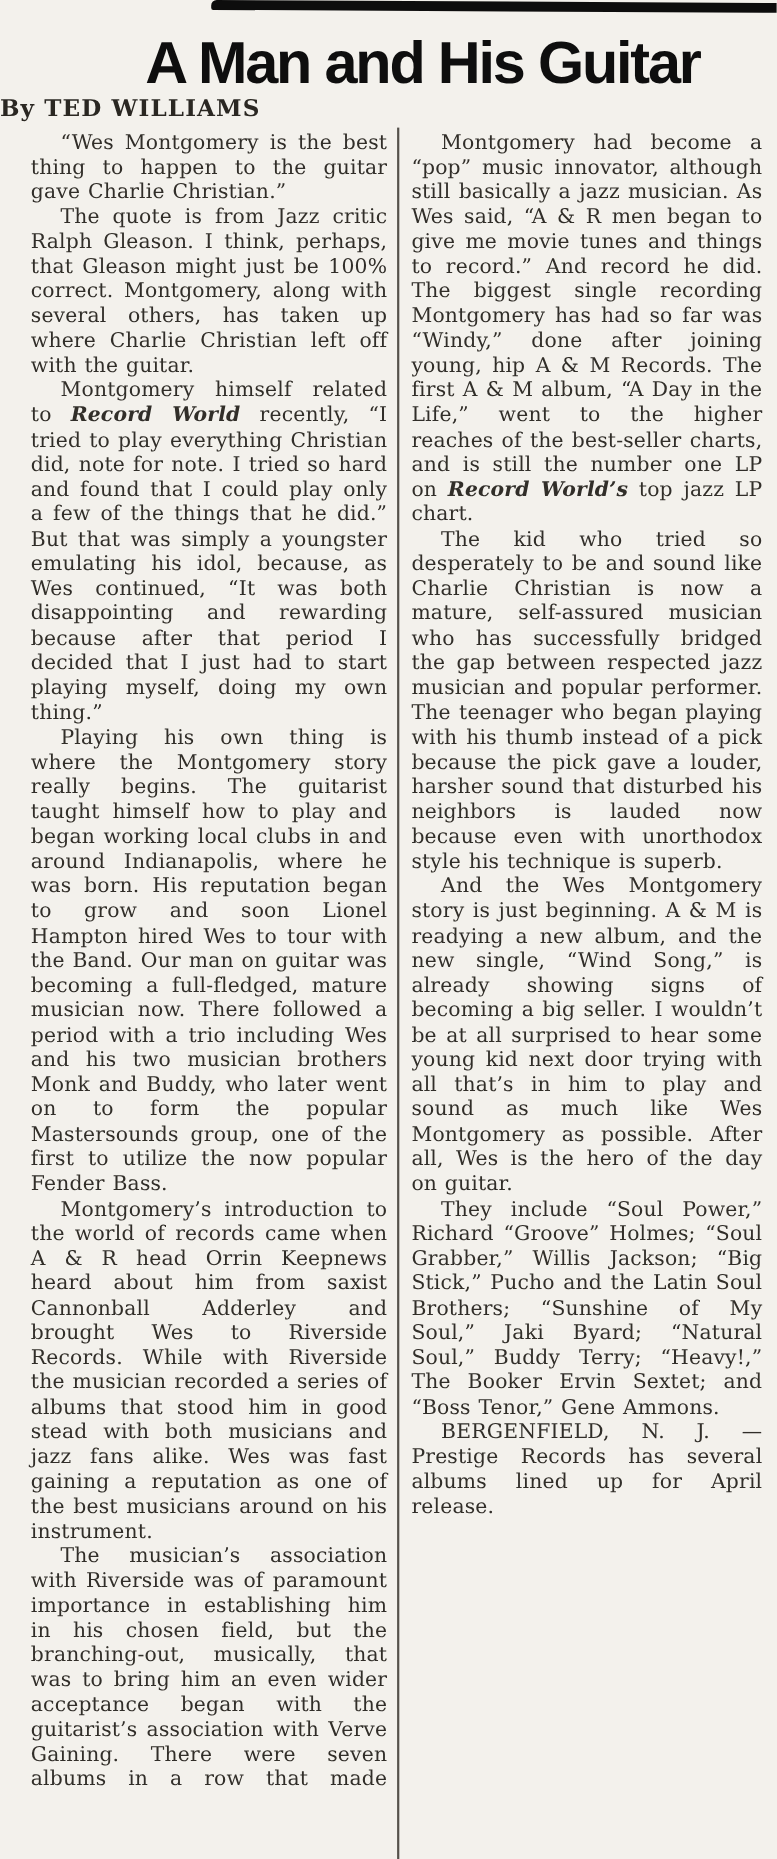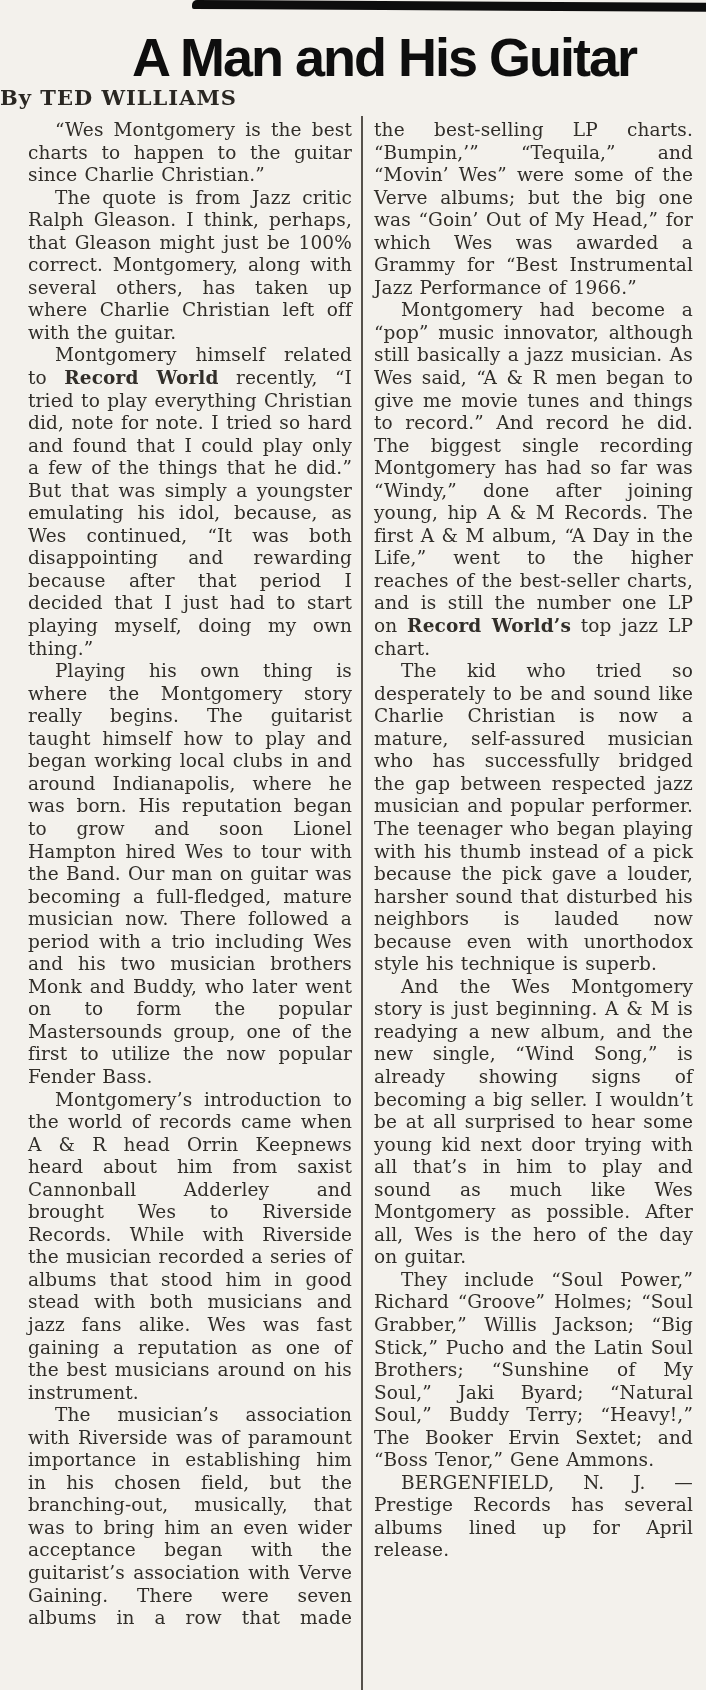--- a/index.html
+++ b/index.html
@@ -26,21 +26,21 @@
     position:absolute;left:361px;top:116px;width:2px;height:1574px;
     background:#55514b;
   }
   .col{position:absolute;top:119px;font-size:18.5px;line-height:22.55px;}
   .col-left{left:28px;width:324px;}
   .col-right{left:374px;width:319px;}
   .para{margin:0;text-align:justify;letter-spacing:0.15px;word-spacing:1px;}
   .indent{text-indent:27px;}
   .runover{text-align-last:justify;}
   .crosshead{margin:0;text-align:center;font-weight:700;letter-spacing:0.2px;}
-  .bold{font-weight:700;}
+  .bold{font-weight:700;font-style:italic;}
   .lucky-box{position:relative;width:325px;height:66px;margin:12px 0 10px -6px;}
   .lucky-headline{
     position:absolute;inset:8px;display:flex;align-items:center;justify-content:center;
     font-family:"Liberation Sans", sans-serif;font-weight:700;font-size:35px;
     letter-spacing:-1px;color:#0d0d0d;transform:scaleY(1.08);white-space:nowrap;
   }
   .zz-top{position:absolute;top:0;left:0;}
   .zz-bottom{position:absolute;bottom:0;left:0;}
   .zz-left{position:absolute;top:0;left:0;}
   .zz-right{position:absolute;top:0;right:0;}
@@ -62,38 +62,37 @@
 
 <div class="top-bar"></div>
 
 <h1 class="headline">A Man and His Guitar</h1>
 <div class="byline">By TED WILLIAMS</div>
 
 <div class="divider"></div>
 
 <div class="col col-left">
 
-    <p class="para indent"><span><span>“Wes Montgomery is the best charts to happen to the guitar since Charlie Christian.”</span></span></p>
+    <p class="para indent"><span><span>“Wes Montgomery is the best thing to happen to the guitar gave Charlie Christian.”</span></span></p>
 
     <p class="para indent"><span><span>The quote is from Jazz critic Ralph Gleason. I think, perhaps, that Gleason might just be 100% correct. Montgomery, along with several others, has taken up where Charlie Christian left off with the guitar.</span></span></p>
 
     <p class="para indent"><span><span>Montgomery himself related to </span><span class="bold">Record World</span><span> recently, “I tried to play everything Christian did, note for note. I tried so hard and found that I could play only a few of the things that he did.” But that was simply a youngster emulating his idol, because, as Wes continued, “It was both disappointing and rewarding because after that period I decided that I just had to start playing myself, doing my own thing.”</span></span></p>
 
     <p class="para indent"><span><span>Playing his own thing is where the Montgomery story really begins. The guitarist taught himself how to play and began working local clubs in and around Indianapolis, where he was born. His reputation began to grow and soon Lionel Hampton hired Wes to tour with the Band. Our man on guitar was becoming a full-fledged, mature musician now. There followed a period with a trio including Wes and his two musician brothers Monk and Buddy, who later went on to form the popular Mastersounds group, one of the first to utilize the now popular Fender Bass.</span></span></p>
 
 
     <p class="para indent"><span><span>Montgomery’s introduction to the world of records came when A &amp; R head Orrin Keepnews heard about him from saxist Cannonball Adderley and brought Wes to Riverside Records. While with Riverside the musician recorded a series of albums that stood him in good stead with both musicians and jazz fans alike. Wes was fast gaining a reputation as one of the best musicians around on his instrument.</span></span></p>
 
     <p class="para indent runover"><span><span>The musician’s association with Riverside was of paramount importance in establishing him in his chosen field, but the branching-out, musically, that was to bring him an even wider acceptance began with the guitarist’s association with Verve Gaining. There were seven albums in a row that made</span></span></p>
   </div>
 
 <div class="col col-right">
   <div>
 
-      <p class="para"><span><span>the best-selling LP charts. “Bumpin,’” “Tequila,” and “Movin’ Wes” were some of the Verve albums; but the big one was “Goin’ Out of My Head,” for which Wes was awarded a Grammy for “Best Instrumental Jazz Performance of 1966.”</span></span></p>
 
       <p class="para indent"><span><span>Montgomery had become a “pop” music innovator, although still basically a jazz musician. As Wes said, “A &amp; R men began to give me movie tunes and things to record.” And record he did. The biggest single recording Montgomery has had so far was “Windy,” done after joining young, hip A &amp; M Records. The first A &amp; M album, “A Day in the Life,” went to the higher reaches of the best-seller charts, and is still the number one LP on </span><span class="bold">Record World’s</span><span> top jazz LP chart.</span></span></p>
 
       <p class="para indent"><span><span>The kid who tried so desperately to be and sound like Charlie Christian is now a mature, self-assured musician who has successfully bridged the gap between respected jazz musician and popular performer. The teenager who began playing with his thumb instead of a pick because the pick gave a louder, harsher sound that disturbed his neighbors is lauded now because even with unorthodox style his technique is superb.</span></span></p>
 
       <p class="para indent"><span><span>And the Wes Montgomery story is just beginning. A &amp; M is readying a new album, and the new single, “Wind Song,” is already showing signs of becoming a big seller. I wouldn’t be at all surprised to hear some young kid next door trying with all that’s in him to play and sound as much like Wes Montgomery as possible. After all, Wes is the hero of the day on guitar.</span></span></p>
     </div>
 
 
   <div>

